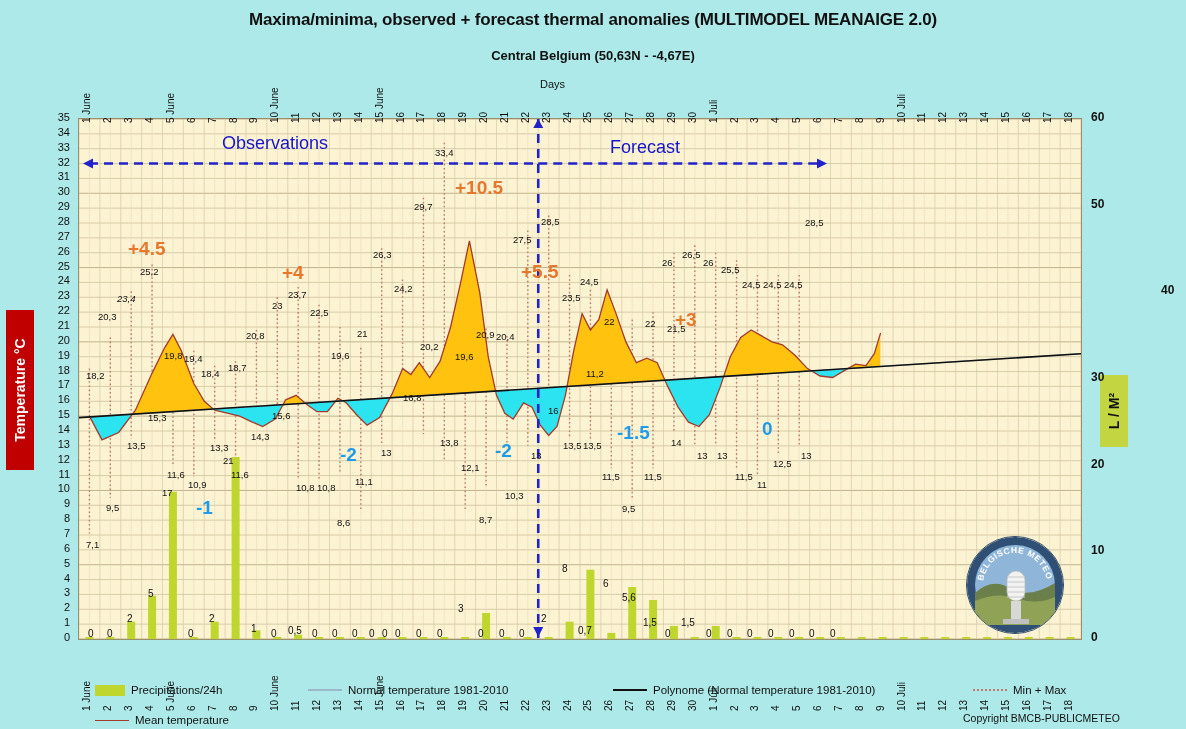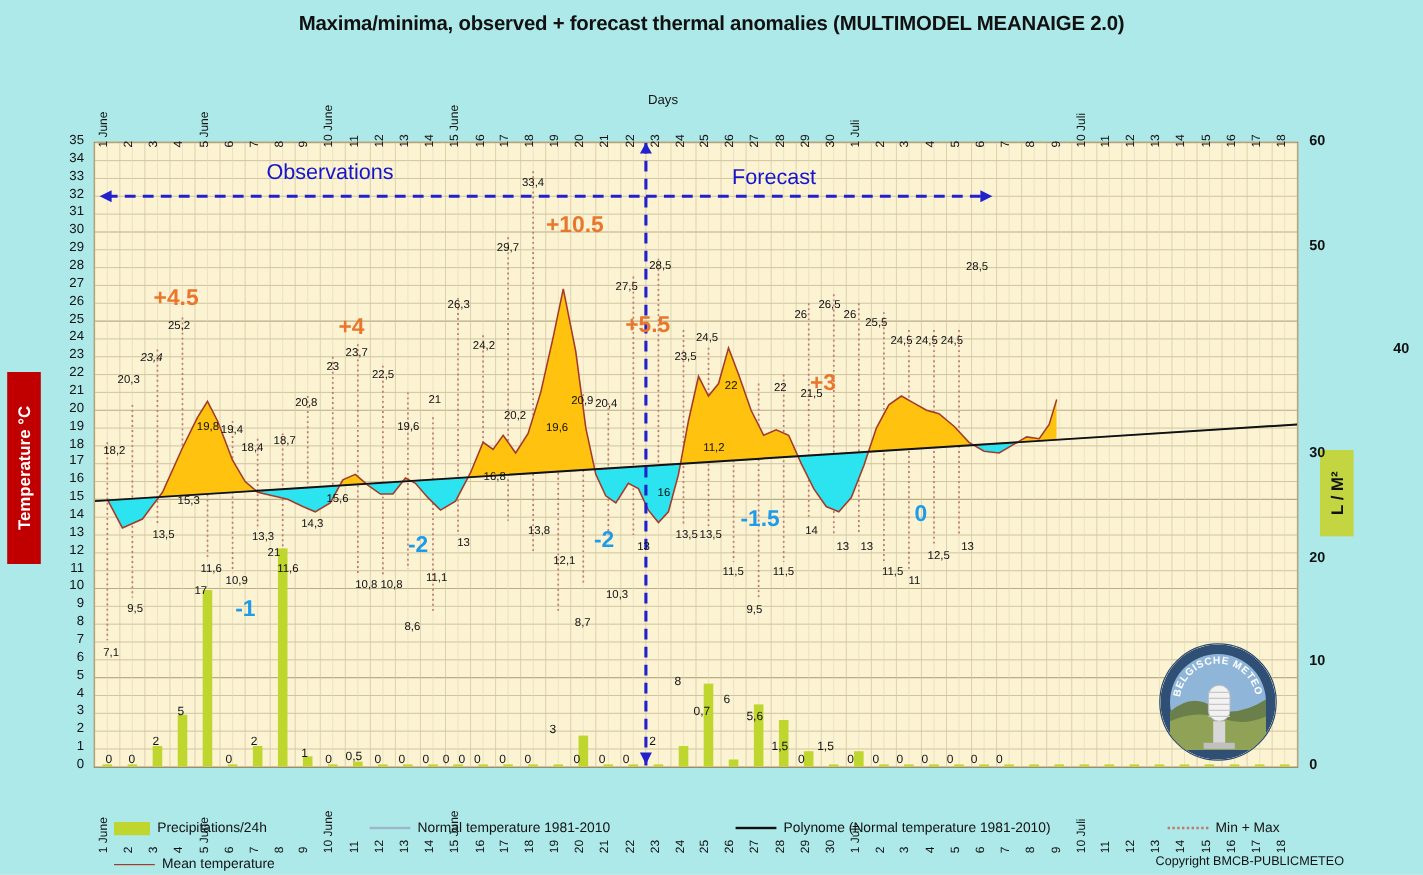--- a/index.html
+++ b/index.html
@@ -72,20 +72,21 @@
   .logo{left:966px;top:536px;width:96px;height:96px;border-radius:50%;
         overflow:hidden;border:1px solid #2b4a6b;}
   .logo svg{display:block;}
 </style>
 </head>
 <body>
 
 <div id="stage">
 
   <div class="abs title">Maxima/minima, observed + forecast thermal anomalies (MULTIMODEL MEANAIGE 2.0)</div>
+  <div class="abs subtitle">Central Belgium (50,63N - -4,67E)</div>
   <div class="abs daysLabel">Days</div>
 
   <div class="abs tempLabel">
     <span>Temperature °C</span>
   </div>
   <div class="abs lm2Label">
     <span>L / M²</span>
   </div>
 
   <div class="abs" id="plot">
@@ -581,21 +582,21 @@
       <div class="abs plabel" style="left: 382px; top: 628px;">0</div>
       <div class="abs plabel" style="left: 395px; top: 628px;">0</div>
       <div class="abs plabel" style="left: 416px; top: 628px;">0</div>
       <div class="abs plabel" style="left: 437px; top: 628px;">0</div>
       <div class="abs plabel" style="left: 458px; top: 603px;">3</div>
       <div class="abs plabel" style="left: 478px; top: 628px;">0</div>
       <div class="abs plabel" style="left: 499px; top: 628px;">0</div>
       <div class="abs plabel" style="left: 519px; top: 628px;">0</div>
       <div class="abs plabel" style="left: 541px; top: 613px;">2</div>
       <div class="abs plabel" style="left: 562px; top: 563px;">8</div>
-      <div class="abs plabel" style="left: 578px; top: 588px;">0,7</div>
+      <div class="abs plabel" style="left: 578px; top: 625px;">0,7</div>
       <div class="abs plabel" style="left: 603px; top: 578px;">6</div>
       <div class="abs plabel" style="left: 622px; top: 592px;">5,6</div>
       <div class="abs plabel" style="left: 643px; top: 617px;">1,5</div>
       <div class="abs plabel" style="left: 665px; top: 628px;">0</div>
       <div class="abs plabel" style="left: 681px; top: 617px;">1,5</div>
       <div class="abs plabel" style="left: 706px; top: 628px;">0</div>
       <div class="abs plabel" style="left: 727px; top: 628px;">0</div>
       <div class="abs plabel" style="left: 747px; top: 628px;">0</div>
       <div class="abs plabel" style="left: 768px; top: 628px;">0</div>
       <div class="abs plabel" style="left: 789px; top: 628px;">0</div>

